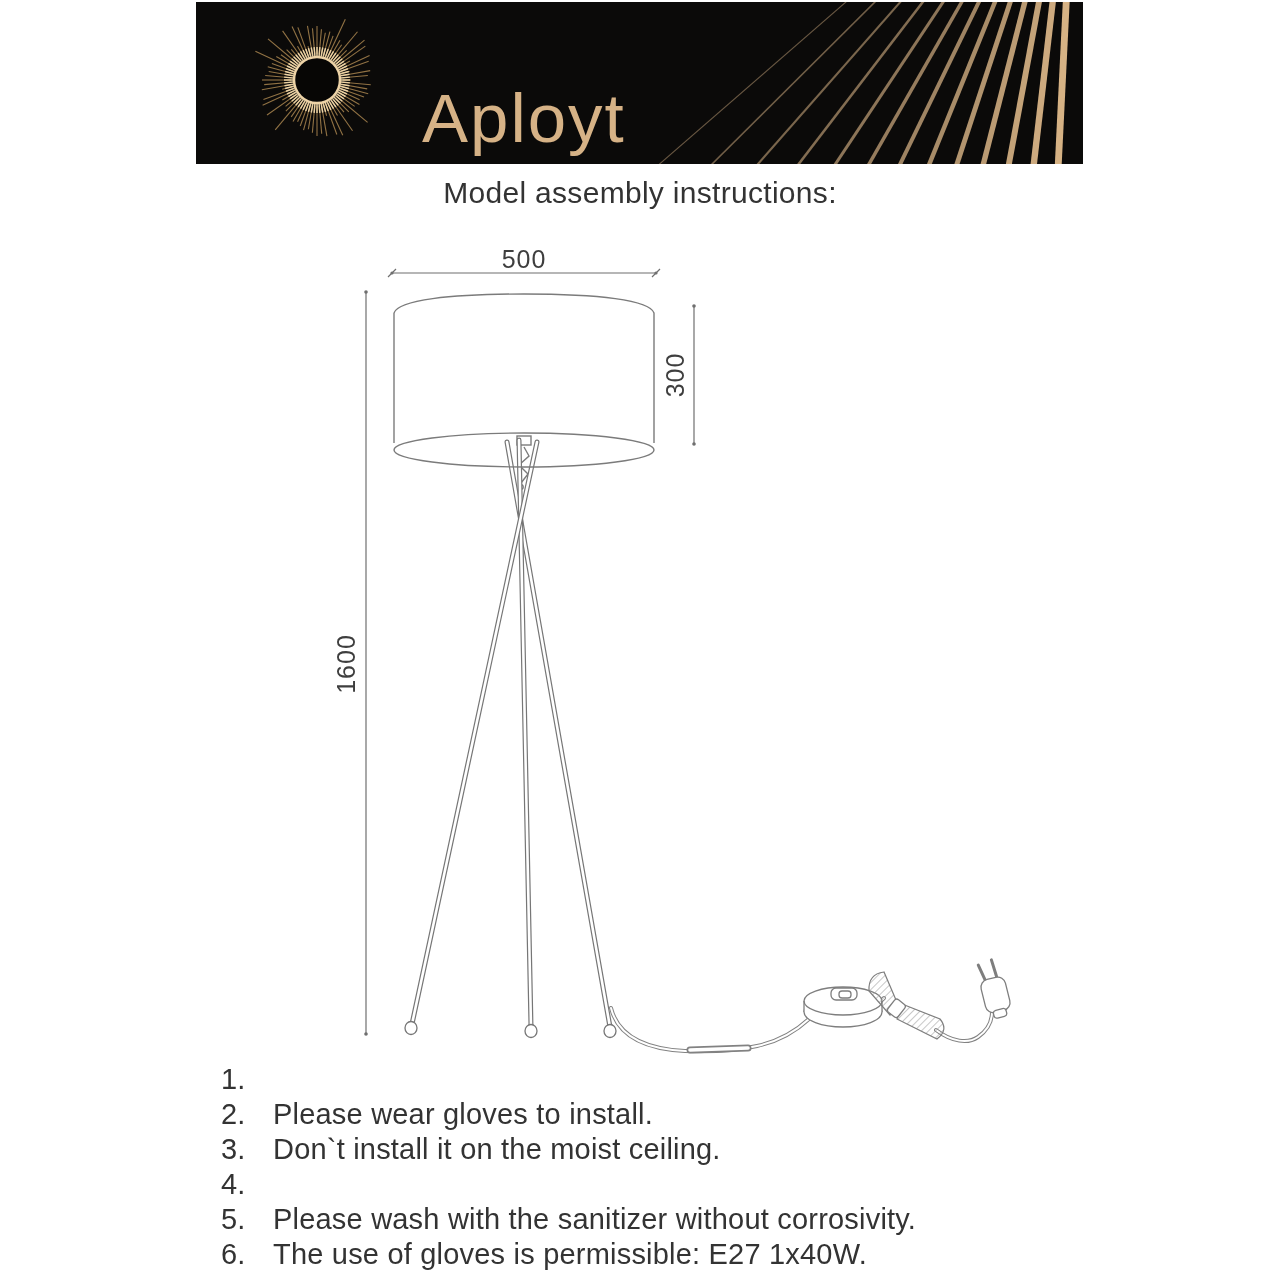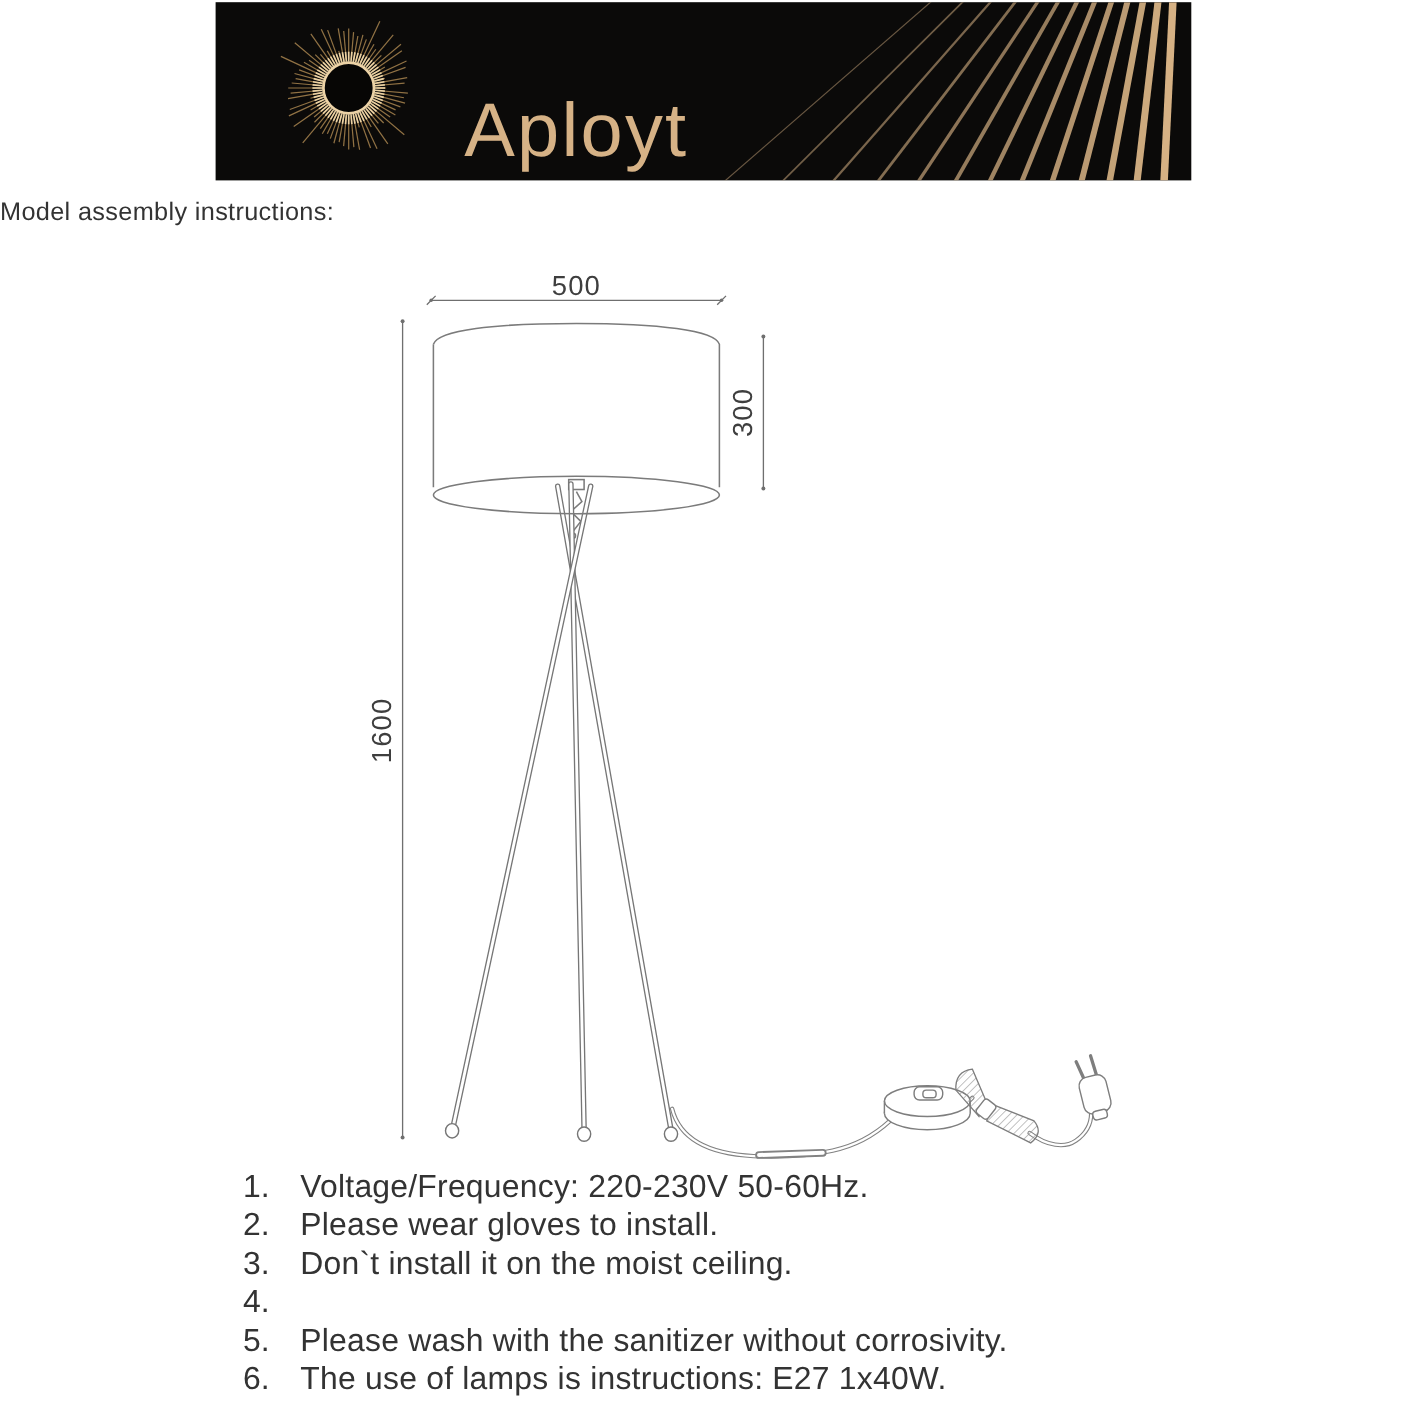--- a/index.html
+++ b/index.html
@@ -6,22 +6,22 @@
   #page{position:relative;width:1280px;height:1280px;background:#ffffff;overflow:hidden;
         font-family:"Liberation Sans",sans-serif;}
 
   
   #banner{position:absolute;left:196px;top:2px;width:887px;height:162px;background:#0b0a09;overflow:hidden;}
   #banner svg{position:absolute;left:0;top:0;}
   #brand{position:absolute;left:226px;top:44px;font-size:69px;line-height:1;font-weight:400;
          letter-spacing:2px;color:#d6b286;margin-top:38px;}
 
   
-  #title{position:absolute;left:0;top:174px;width:1280px;color:#333;
-         font-size:23px;line-height:37px;font-weight:500;letter-spacing:.3px;}
+  #title{position:absolute;left:0;top:174px;width:1280px;text-align:center;color:#333;
+         font-size:30px;line-height:37px;font-weight:500;letter-spacing:.3px;}
 
   
   #drawing{position:absolute;left:330px;top:248px;}
   .sketch{stroke:#7b7b7b;fill:none;stroke-width:1.4;}
   .dimline{stroke:#6f6f6f;stroke-width:1.2;fill:none;}
   .dimtxt{fill:#3e3e3e;font-size:25px;font-family:"Liberation Sans",sans-serif;letter-spacing:1px;}
   .tube{stroke:#767676;stroke-width:5;stroke-linecap:round;}
   .tubein{stroke:#ffffff;stroke-width:2.6;stroke-linecap:round;}
   .foot{fill:#ffffff;stroke:#767676;stroke-width:1.3;}
   .cord{stroke:#828282;stroke-width:4;fill:none;stroke-linecap:round;}
@@ -301,36 +301,35 @@
       <line x1="989" y1="978" x2="986" y2="962" stroke="#7e7e7e" stroke-width="3" stroke-linecap="round"></line>
       <line x1="1001" y1="978" x2="1000" y2="960" stroke="#7e7e7e" stroke-width="3" stroke-linecap="round"></line>
       <rect class="part" x="983" y="978" width="25" height="34" rx="8"></rect>
       <rect class="part" x="989" y="1010" width="13" height="8" rx="3"></rect>
     </g>
   </svg>
 
   <div id="list">
     <div class="li">
       <span class="num">1.</span>
-      <span class="txt">Voltage/Frequency: 220-230V 50-60Hz.</span>
     </div>
     <div class="li">
       <span class="num">2.</span>
       <span class="txt">Please wear gloves to install.</span>
     </div>
     <div class="li">
       <span class="num">3.</span>
       <span class="txt">Don`t install it on the moist ceiling.</span>
     </div>
     <div class="li">
       <span class="num">4.</span>
     </div>
     <div class="li">
       <span class="num">5.</span>
       <span class="txt">Please wash with the sanitizer without corrosivity.</span>
     </div>
     <div class="li">
       <span class="num">6.</span>
-      <span class="txt">The use of lamps is instructions: E27 1x40W.</span>
+      <span class="txt">The use of gloves is permissible: E27 1x40W.</span>
     </div>
   </div>
 
 </div>
 
 </body></html>

